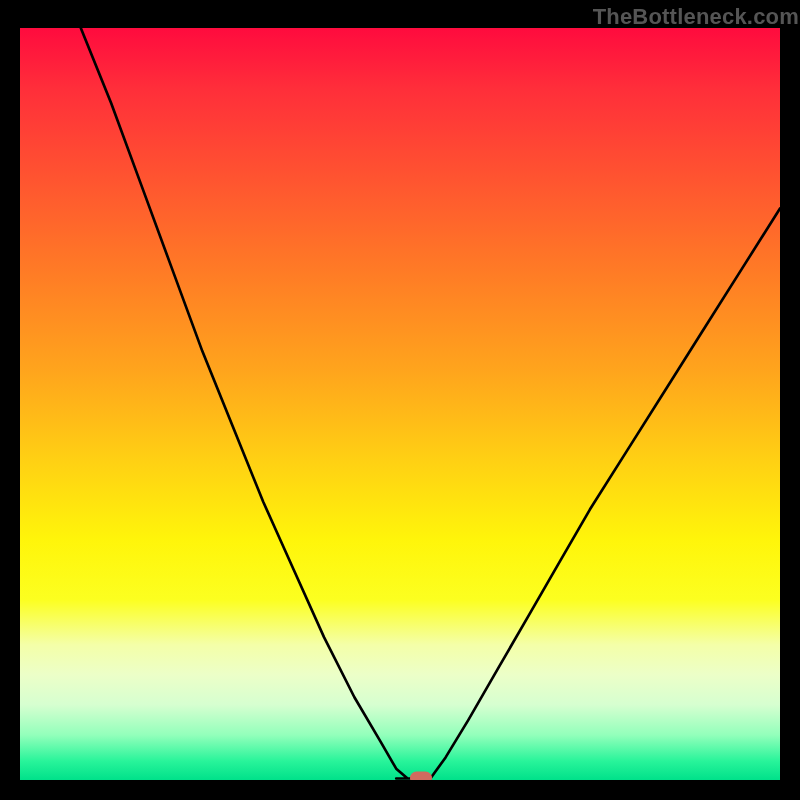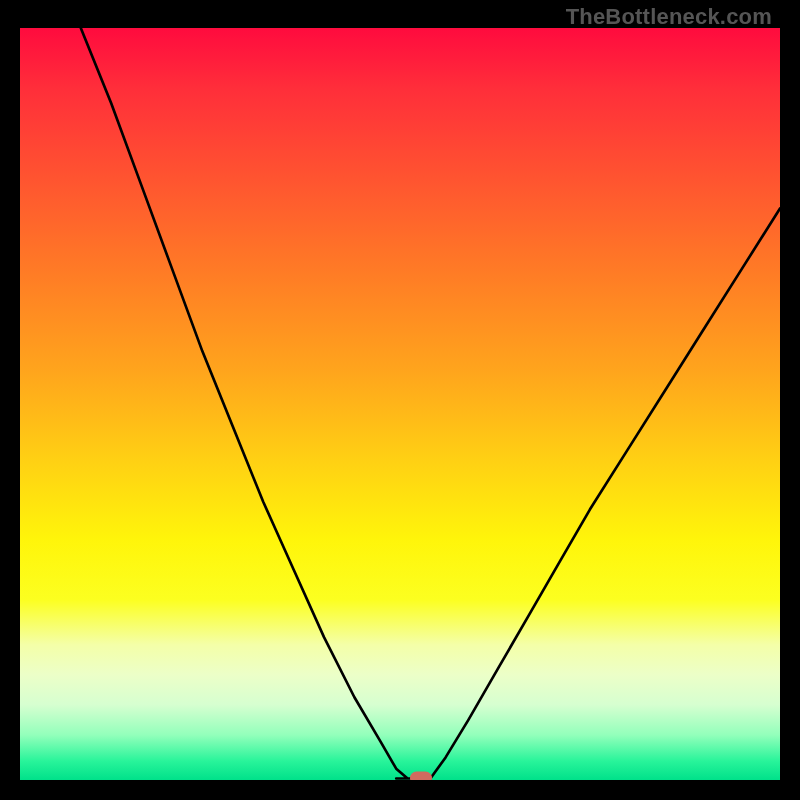--- a/index.html
+++ b/index.html
@@ -13,21 +13,21 @@
   }
   .frame {
     position: relative;
     width: 800px;
     height: 800px;
     background: #000;
   }
   .watermark {
     position: absolute;
     top: 4px;
-    right: 28px;
+    right: 1px;
     color: #555;
     font-size: 22px;
     font-weight: 600;
     letter-spacing: 0.2px;
     user-select: none;
   }
   .plot-area {
     position: absolute;
     left: 20px;
     top: 28px;

